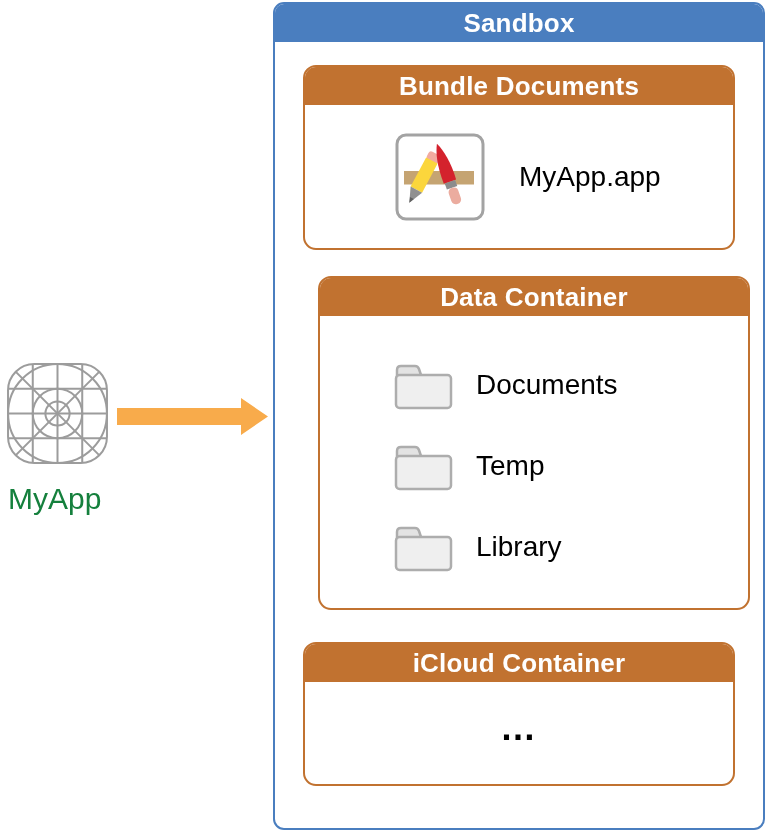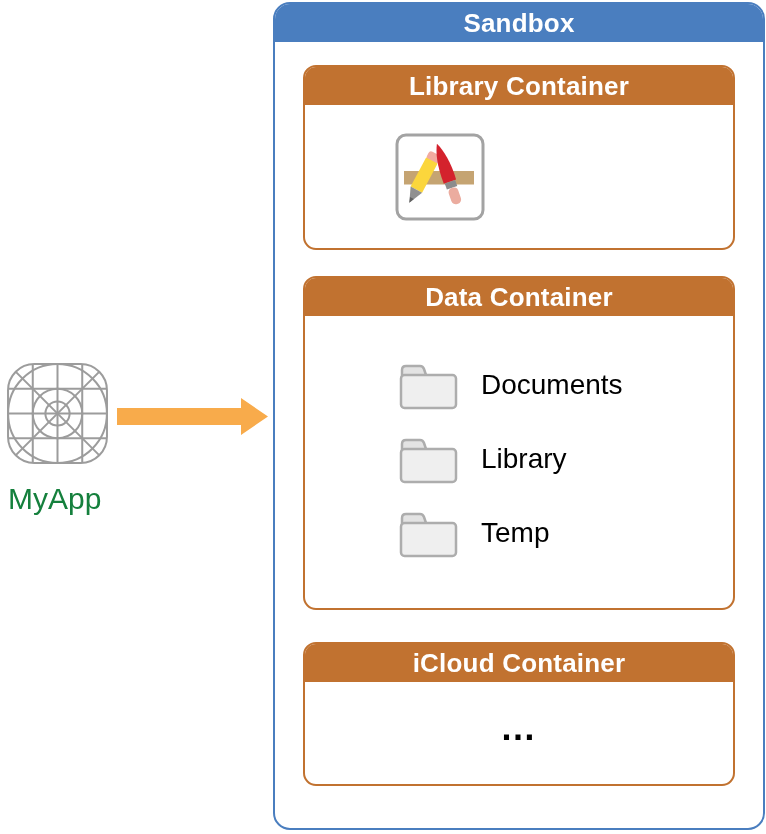--- a/index.html
+++ b/index.html
@@ -14,59 +14,59 @@
   .app-wireframe{display:block;}
   .app-label{
     position:absolute;left:8px;top:482px;
     font-size:30px;color:#15803d;white-space:nowrap;
   }
   .flow-arrow{position:absolute;left:117px;top:397px;}
 
   
   .sandbox{
     position:absolute;left:273px;top:2px;width:492px;height:828px;
-    border:2.5px solid #4a7ebf;border-radius:17px;
+    border:2.5px solid #4a7ebf;border-radius:11px;
     box-sizing:border-box;background:#ffffff;overflow:hidden;
   }
   .sandbox-header{
     height:38px;background:#4a7ebf;
     display:flex;align-items:center;justify-content:center;
   }
   .sandbox-title{
     color:#ffffff;font-weight:bold;font-size:26px;letter-spacing:.2px;
   }
 
   
   .inner-box{
     position:absolute;left:28px;width:432px;
     border:2px solid #c17230;border-radius:13px;
     box-sizing:border-box;background:#ffffff;overflow:hidden;
   }
   .box-bundle{top:61px;height:185px;}
-  .box-data{top:272px;height:334px;}
+  .box-data{top:272px;height:334px;margin-left:15px;}
   .box-icloud{top:638px;height:144px;}
   .inner-header{
     height:38px;background:#c17230;
     display:flex;align-items:center;justify-content:center;
   }
   .inner-title{
     color:#ffffff;font-weight:bold;font-size:26px;letter-spacing:.2px;
   }
 
   
   .bundle-content{
     display:flex;align-items:center;
     padding-top:28px;padding-left:90px;gap:34px;
   }
   .item-label{font-size:28px;color:#000;white-space:nowrap;}
 
   
   .data-content{
-    display:flex;flex-direction:column;gap:20px;
-    padding-top:42px;padding-left:91px;
+    display:flex;flex-direction:column;gap:27px;
+    padding-top:42px;padding-left:71px;
   }
   .folder-row{display:flex;align-items:center;gap:21px;}
 
   
   .icloud-content{
     display:flex;justify-content:center;padding-top:26px;
   }
   .ellipsis{
     font-size:36px;font-weight:bold;color:#000;line-height:40px;
     letter-spacing:2px;
@@ -97,38 +97,39 @@
   <polygon points="0,11 124,11 124,1 151,19.5 124,38 124,28 0,28" fill="#F8AB4B"></polygon>
 </svg>
 
 <div class="sandbox">
   <div class="sandbox-header">
     <span class="sandbox-title">Sandbox</span>
   </div>
 
   <div class="inner-box box-bundle">
     <div class="inner-header">
-      <span class="inner-title">Library Container</span>
+      <span class="inner-title">Bundle Documents</span>
     </div>
     <div class="bundle-content">
       <svg width="90" height="88" viewBox="0 0 90 88">
         <rect x="2" y="2" width="86" height="84" rx="9" fill="#ffffff" stroke="#a3a3a3" stroke-width="3"></rect>
         <rect x="9" y="38" width="70" height="13.5" fill="#c5a472"></rect>
         <g transform="translate(27,46) rotate(28)">
           <rect x="-6.5" y="-29" width="13" height="9" rx="3" fill="#f2aba0"></rect>
           <rect x="-6.5" y="-21" width="13" height="33" fill="#fbd63c"></rect>
           <polygon points="-6.5,12 6.5,12 0,27" fill="#909090"></polygon>
           <polygon points="-2.2,21.5 2.2,21.5 0,27" fill="#616161"></polygon>
         </g>
         <g transform="translate(53,43) rotate(-19)">
           <path d="M0,-34 C4,-26 7.5,-12 6.5,6 L-6.5,6 C-7.2,-14 -4,-26 0,-34 Z" fill="#d4222d"></path>
           <rect x="-5.5" y="6" width="11" height="6.5" fill="#8c8c8c"></rect>
           <rect x="-5" y="12.5" width="10" height="17" rx="4.5" fill="#ebac9f"></rect>
         </g>
       </svg>
+      <span class="item-label">MyApp.app</span>
     </div>
   </div>
 
   <div class="inner-box box-data">
     <div class="inner-header">
       <span class="inner-title">Data Container</span>
     </div>
     <div class="data-content">
 
       <div class="folder-row">
@@ -137,29 +138,29 @@
           <rect x="5" y="17" width="55" height="33" rx="3.5" fill="#efefef" stroke="#adadad" stroke-width="2.5"></rect>
         </svg>
         <span class="item-label">Documents</span>
       </div>
 
       <div class="folder-row">
         <svg width="64" height="54" viewBox="0 0 64 54">
           <path d="M6 20 V12 Q6 8 10 8 h14 q3 0 4 3 l3 9 z" fill="#e3e3e3" stroke="#adadad" stroke-width="2.5" stroke-linejoin="round"></path>
           <rect x="5" y="17" width="55" height="33" rx="3.5" fill="#efefef" stroke="#adadad" stroke-width="2.5"></rect>
         </svg>
-        <span class="item-label">Library</span>
+        <span class="item-label">Temp</span>
       </div>
 
       <div class="folder-row">
         <svg width="64" height="54" viewBox="0 0 64 54">
           <path d="M6 20 V12 Q6 8 10 8 h14 q3 0 4 3 l3 9 z" fill="#e3e3e3" stroke="#adadad" stroke-width="2.5" stroke-linejoin="round"></path>
           <rect x="5" y="17" width="55" height="33" rx="3.5" fill="#efefef" stroke="#adadad" stroke-width="2.5"></rect>
         </svg>
-        <span class="item-label">Temp</span>
+        <span class="item-label">Library</span>
       </div>
 
     </div>
   </div>
 
   <div class="inner-box box-icloud">
     <div class="inner-header">
       <span class="inner-title">iCloud Container</span>
     </div>
     <div class="icloud-content">

